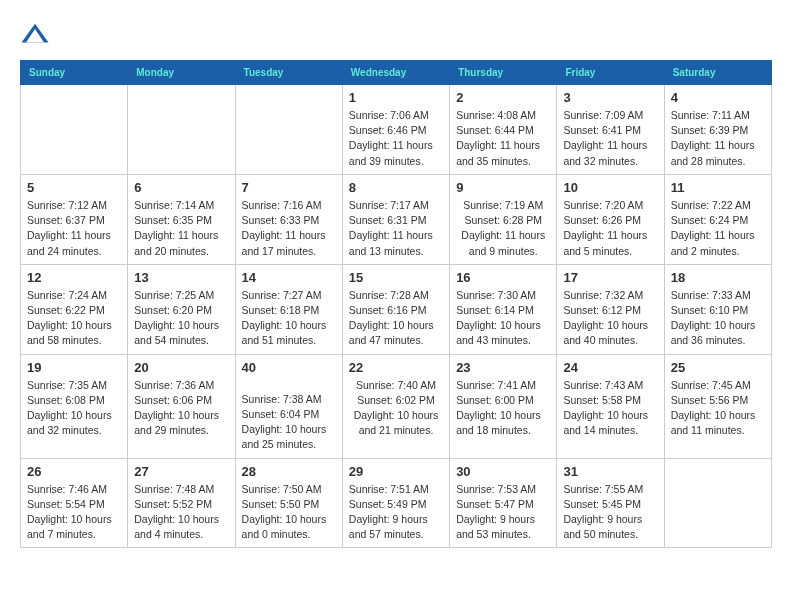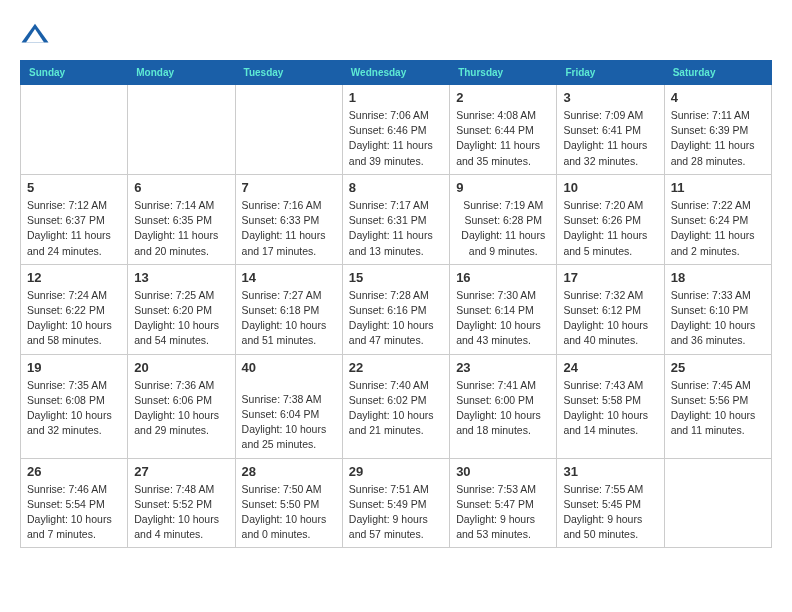--- a/index.html
+++ b/index.html
@@ -275,21 +275,21 @@
         </td>
         <td>
           <span class="day-num">40</span>
           <div class="day-info" style="white-space: pre-line; margin-top: 17px;">Sunrise: 7:38 AM
 Sunset: 6:04 PM
 Daylight: 10 hours
 and 25 minutes.</div>
         </td>
         <td>
           <span class="day-num">22</span>
-          <div class="day-info" style="white-space: pre-line;">Sunrise: 7:40 AM
+          <div class="day-info" style="white-space: pre-line; text-align: center;">Sunrise: 7:40 AM
 Sunset: 6:02 PM
 Daylight: 10 hours
 and 21 minutes.</div>
         </td>
         <td>
           <span class="day-num">23</span>
           <div class="day-info" style="white-space: pre-line;">Sunrise: 7:41 AM
 Sunset: 6:00 PM
 Daylight: 10 hours
 and 18 minutes.</div>

